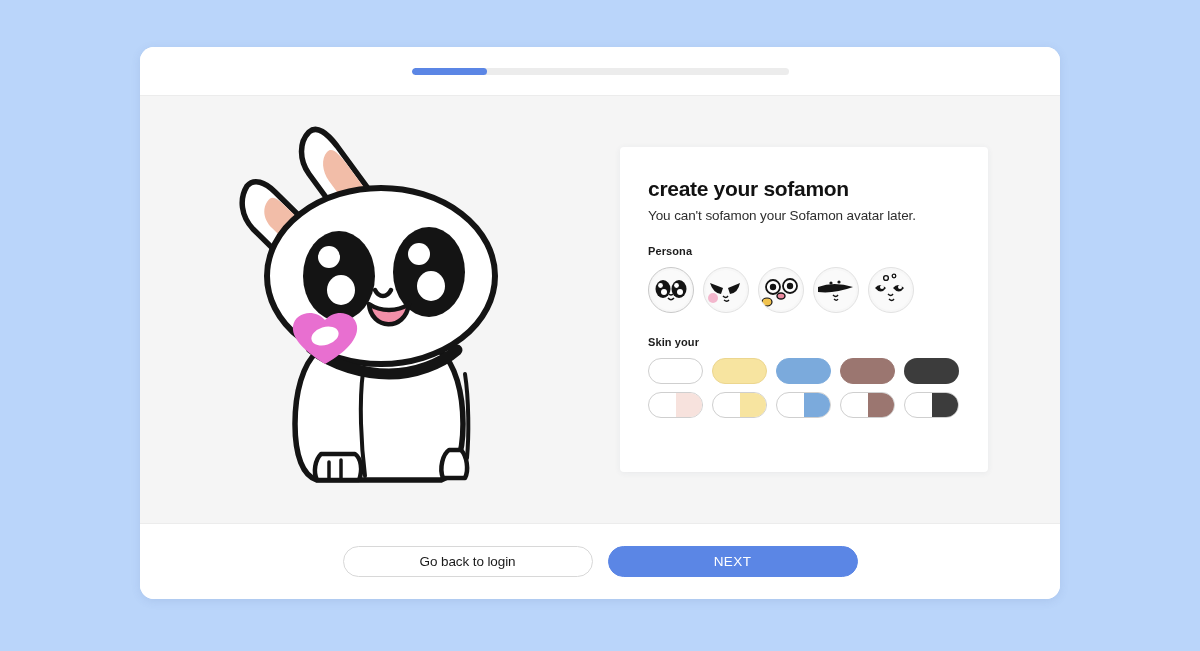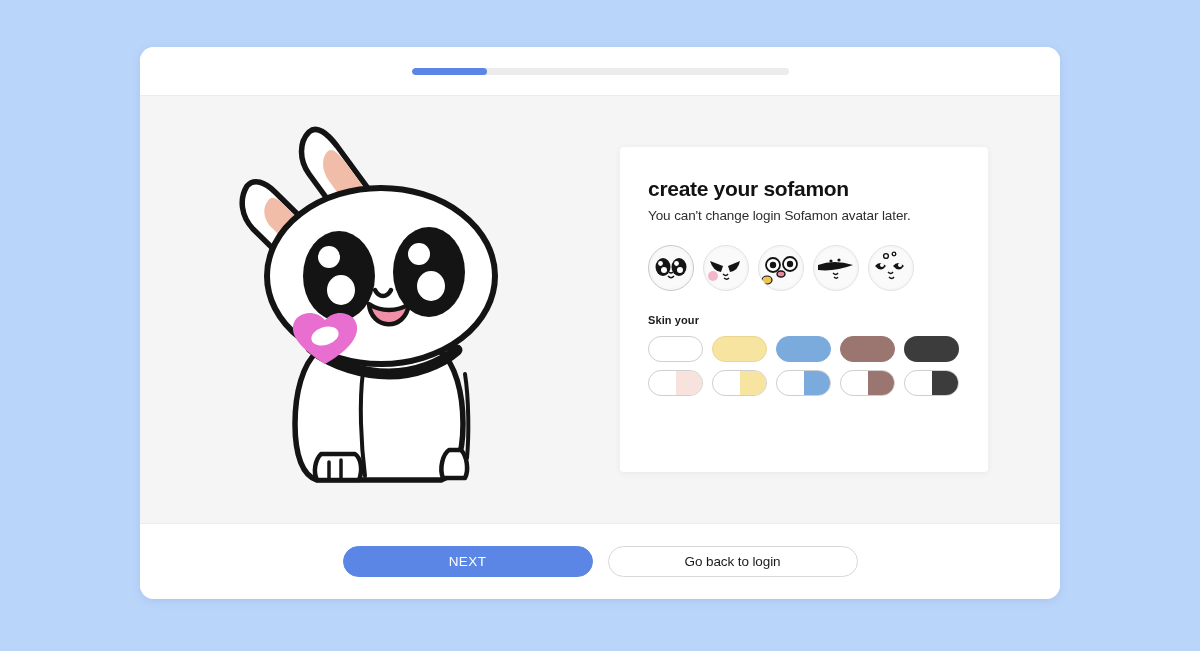--- a/index.html
+++ b/index.html
@@ -250,22 +250,23 @@
 
           <path d="M140 180 C142 206 176 208 180 180 C168 188 152 188 140 180 Z" fill="#f28fa8" stroke="#141414" stroke-width="4.5" stroke-linejoin="round"></path>
 
           <path d="M96 196 C86 184 66 188 64 202 C62 218 84 232 96 240 C110 232 130 218 128 202 C126 188 106 184 96 196 Z" fill="#e86fd0"></path>
           <ellipse cx="96" cy="212" rx="14" ry="9" fill="#ffffff" transform="rotate(-18 96 212)"></ellipse>
         </svg>
       </div>
 
       <div class="options-card">
         <div class="card-title">create your sofamon</div>
-        <div class="card-sub">You can't change login Sofamon avatar later.</div>
-
+        <div class="card-sub">You can't sofamon your Sofamon avatar later.</div>
+
+        <div class="section-label">Persona</div>
         <div class="persona-row">
 
           <button class="persona selected">
             <svg width="44" height="44" viewBox="0 0 44 44">
               <circle cx="22" cy="22" r="20" fill="#fafafa"></circle>
               <ellipse cx="14" cy="21" rx="7.5" ry="9" fill="#141414"></ellipse>
               <ellipse cx="30" cy="21" rx="7.5" ry="9" fill="#141414"></ellipse>
               <circle cx="11.5" cy="17.5" r="2.4" fill="#fff"></circle>
               <circle cx="15" cy="24" r="3" fill="#fff"></circle>
               <circle cx="27.5" cy="17.5" r="2.4" fill="#fff"></circle>
@@ -348,17 +349,17 @@
             </button>
             <button class="tone">
               <span class="half" style="background:#3c3c3c"></span>
             </button>
           </div>
         </div>
       </div>
     </div>
 
     <div class="footer">
+      <button class="btn btn-secondary">Go back to login</button>
       <button class="btn btn-primary">NEXT</button>
-      <button class="btn btn-secondary">Go back to login</button>
     </div>
   </div>
 </div>
 
 </body></html>

